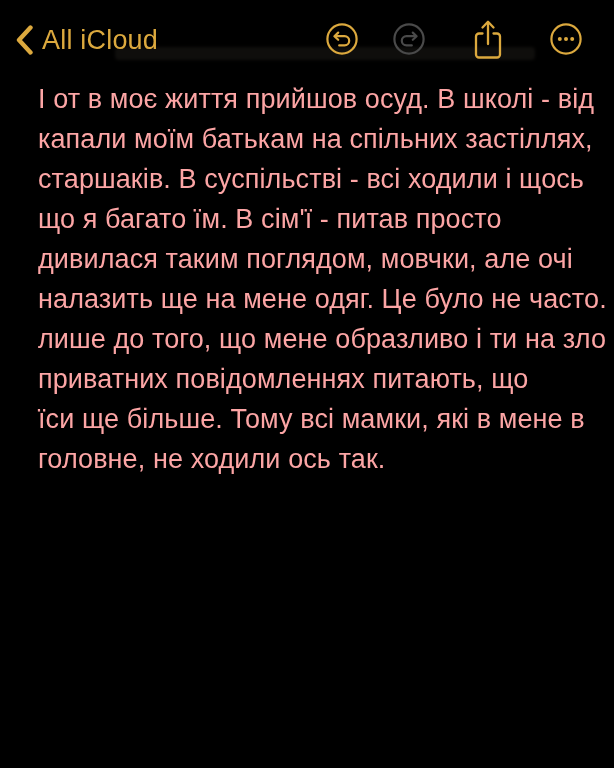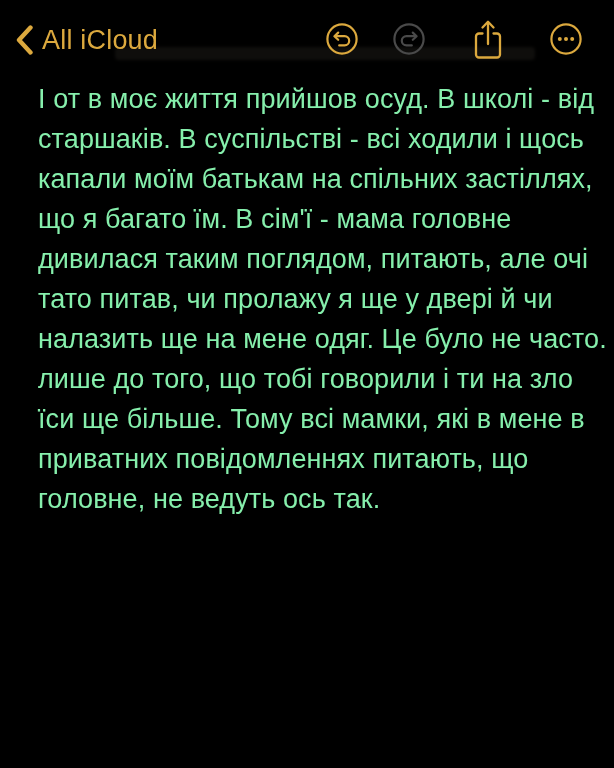--- a/index.html
+++ b/index.html
@@ -82,21 +82,21 @@
     width: 556px;
     color: #eaeaea;
     cursor: text;
   }
   .note-line {
     font-size: 27px;
     line-height: 40px;
     height: 40px;
     white-space: nowrap;
     letter-spacing: 0.1px;
-    color: #86efac;
+    color: #fca5a5;
   }
 </style>
 </head>
 <body>
 
 <div class="screen">
 
   <div class="header">
 
     <div class="ghost-artifact"></div>
@@ -148,25 +148,24 @@
           <circle cx="17" cy="17" r="2" fill="currentColor"></circle>
           <circle cx="23.2" cy="17" r="2" fill="currentColor"></circle>
         </svg>
       </span>
     </button>
 
   </div>
 
   <div class="note-body">
     <div class="note-line">І от в моє життя прийшов осуд. В школі - від</div>
+    <div class="note-line">капали моїм батькам на спільних застіллях,</div>
     <div class="note-line">старшаків. В суспільстві - всі ходили і щось</div>
-    <div class="note-line">капали моїм батькам на спільних застіллях,</div>
-    <div class="note-line">що я багато їм. В сім'ї - мама головне</div>
-    <div class="note-line">дивилася таким поглядом, питають, але очі</div>
-    <div class="note-line">тато питав, чи пролажу я ще у двері й чи</div>
+    <div class="note-line">що я багато їм. В сім'ї - питав просто</div>
+    <div class="note-line">дивилася таким поглядом, мовчки, але очі</div>
     <div class="note-line">налазить ще на мене одяг. Це було не часто.</div>
-    <div class="note-line">лише до того, що тобі говорили і ти на зло</div>
+    <div class="note-line">лише до того, що мене образливо і ти на зло</div>
+    <div class="note-line">приватних повідомленнях питають, що</div>
     <div class="note-line">їси ще більше. Тому всі мамки, які в мене в</div>
-    <div class="note-line">приватних повідомленнях питають, що</div>
-    <div class="note-line">головне, не ведуть ось так.</div>
+    <div class="note-line">головне, не ходили ось так.</div>
   </div>
 
 </div>
 
 </body></html>

